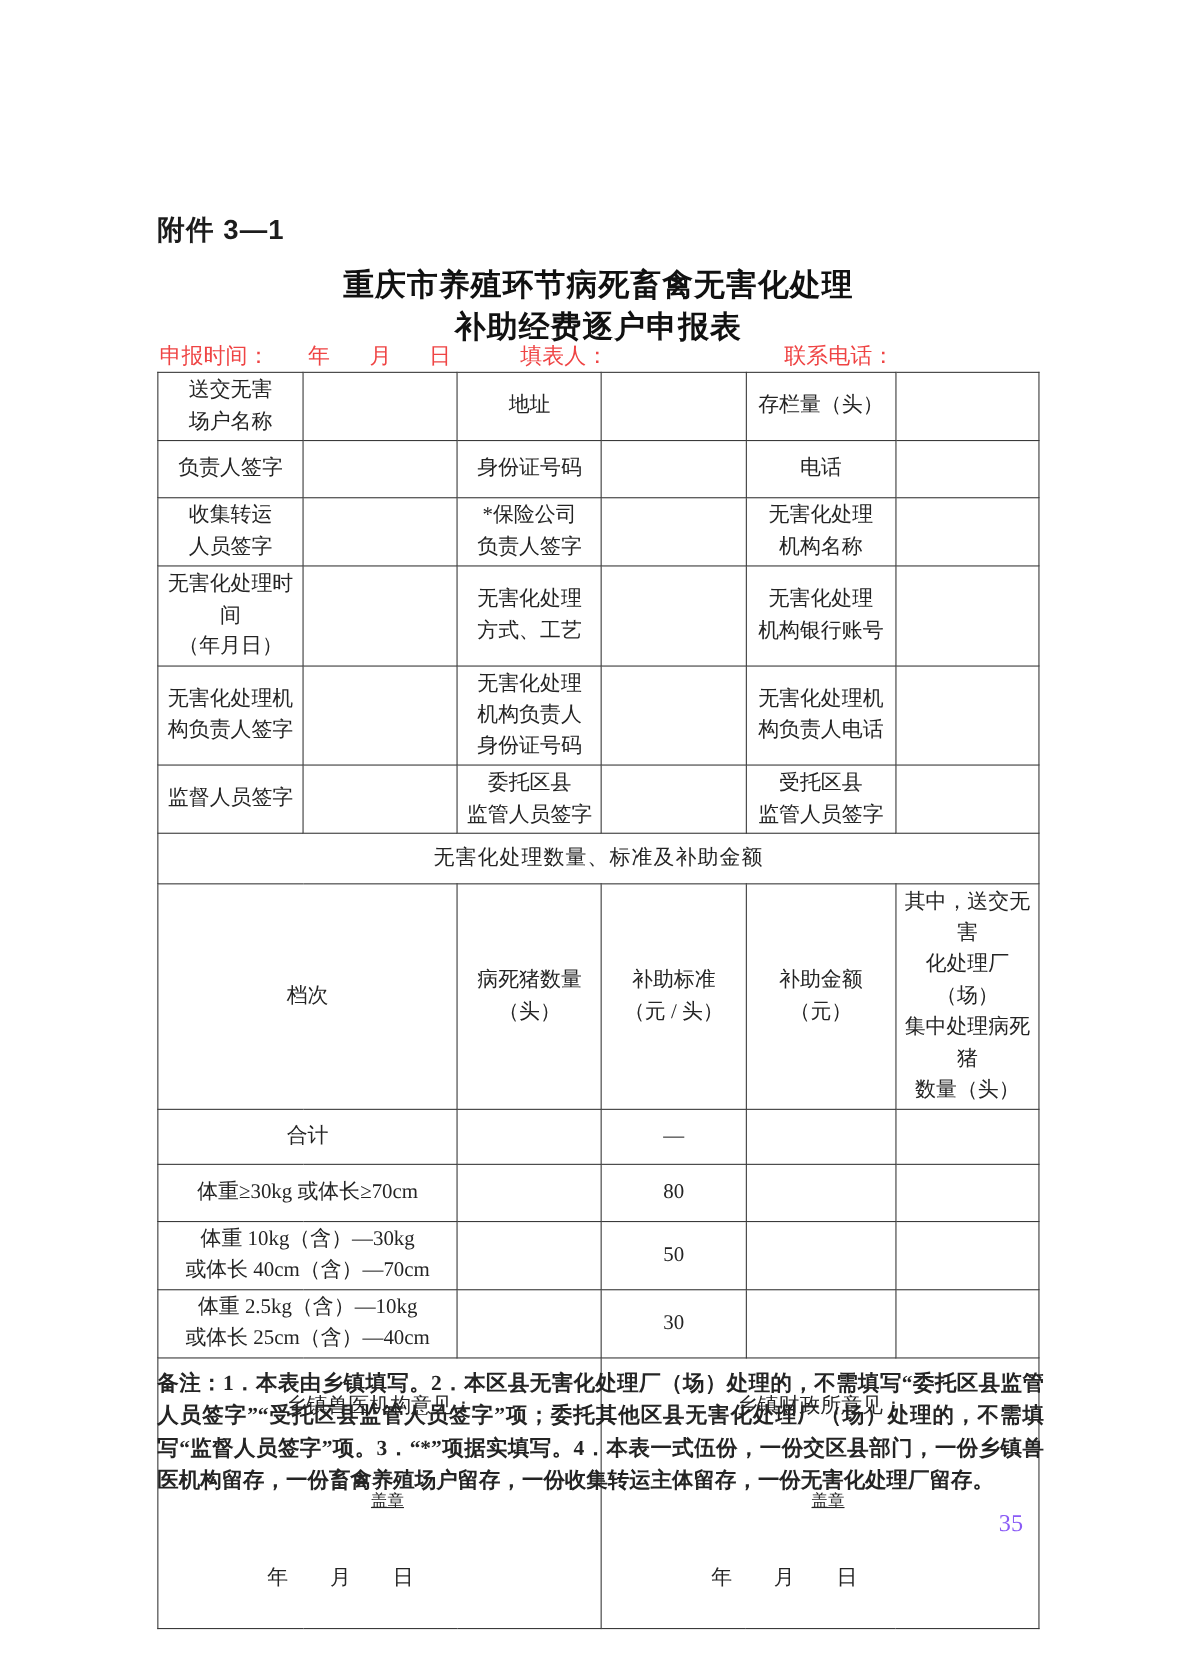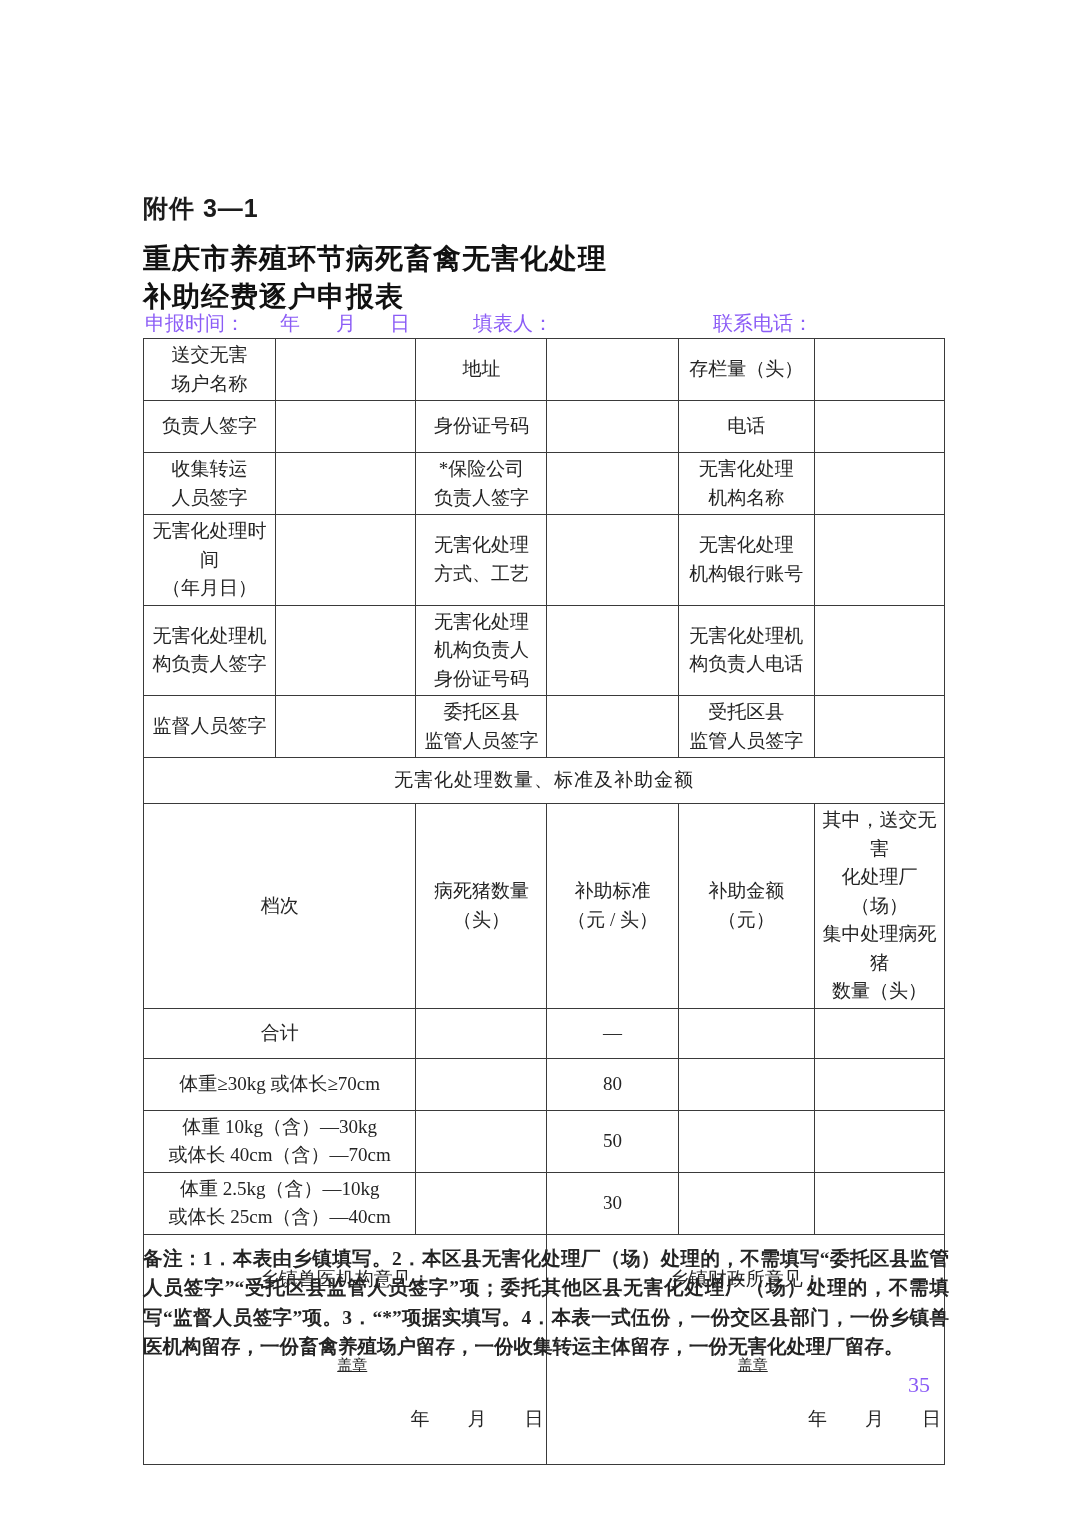--- a/index.html
+++ b/index.html
@@ -14,27 +14,28 @@
   .page { position:absolute; left:0; top:0; width:958px; height:1520px; background:#ffffff; }
 
   .attachment {
     position:absolute; left:143px; top:192px;
     font-family:"Liberation Sans", sans-serif;
     font-weight:bold; font-size:25px; color:#1c1c1c;
     letter-spacing:1px;
   }
   .title-block {
     position:absolute; left:143px; top:240px; width:802px;
+    text-align:center;
     font-family:"Liberation Sans", sans-serif;
     font-weight:bold; font-size:28px; color:#111111;
     line-height:1.35; letter-spacing:1px;
   }
   .meta-row {
     position:absolute; left:143px; top:310px; width:802px; height:28px;
-    font-size:20px; color:#8b5cf6;
+    font-size:20px; color:#ef4444;
   }
   .meta-row span { position:absolute; top:0; white-space:nowrap; }
 
   table.form {
     position:absolute; left:143px; top:338px;
     width:802px; border-collapse:collapse; table-layout:fixed;
     background:#ffffff;
   }
   table.form td {
     border:1px solid #3a3a3a;
@@ -45,21 +46,21 @@
     padding:2px 3px;
     overflow:hidden;
   }
   td.section-head { font-size:20px; letter-spacing:1px;font-family:Liberation Serif, serif; }
   td.centralized { font-size:18px; padding:2px 1px; line-height:1.45; }
   td.opinion {
     vertical-align:top; text-align:left; padding:6px 10px 4px 10px;
   }
   .op-label { text-align:center; font-size:19px; }
   .op-seal  { text-align:center; font-size:15px; margin-top:32px; padding-left:14px;text-decoration:underline; }
-  .op-date  { text-align:right; font-size:19px; margin-top:0; padding-left:96px; }
+  .op-date  { text-align:left; font-size:19px; margin-top:16px; padding-left:96px; }
 
   .footnote {
     position:absolute; left:143px; top:1244px; width:806px;
     font-size:19.5px; color:#242424; line-height:1.5;
     text-align:justify;
     font-weight:bold;
   }
   .page-number {
     position:absolute; left:908px; top:1372px;
     font-size:22px; color:#8b5cf6;

